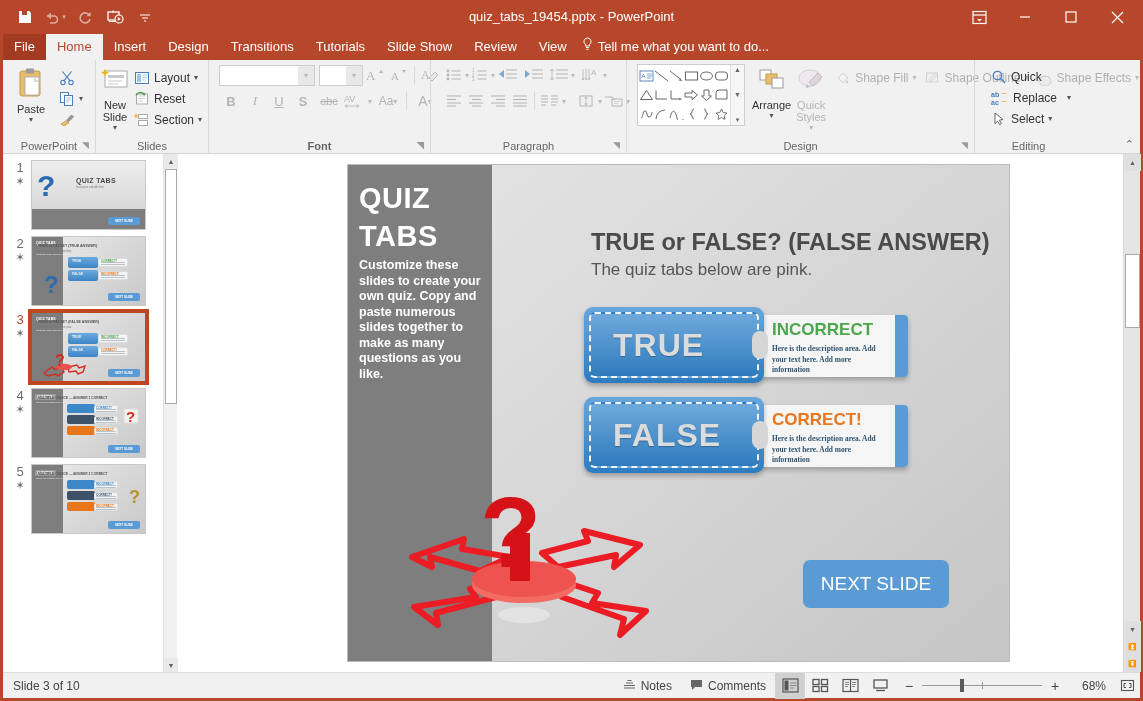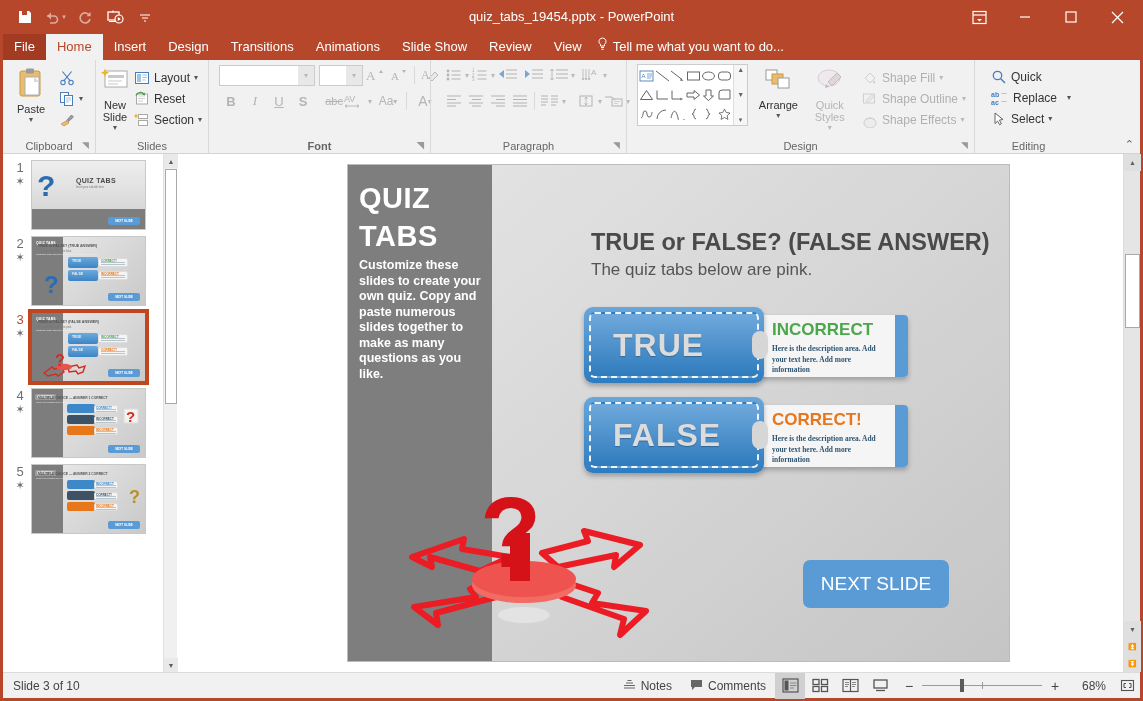--- a/index.html
+++ b/index.html
@@ -259,21 +259,21 @@
       </div>
     </div>
   </div>
 
   <div class="tabstrip">
     <div class="tab file">File</div>
     <div class="tab active">Home</div>
     <div class="tab">Insert</div>
     <div class="tab">Design</div>
     <div class="tab">Transitions</div>
-    <div class="tab">Animations</div>
+    <div class="tab">Tutorials</div>
     <div class="tab">Slide Show</div>
     <div class="tab">Review</div>
     <div class="tab">View</div>
     <div class="tellme">
       <span class="bulb">
         <svg width="11" height="14" viewBox="0 0 11 14">
             <path d="M5.5 1a3.5 3.5 0 0 0-2 6.4V9h4V7.4A3.5 3.5 0 0 0 5.5 1z" fill="none" stroke="#fff" stroke-width="1"></path>
             <path d="M4 10.5h3M4.4 12.3h2.2" stroke="#fff" stroke-width="1"></path>
           </svg>
       </span>
@@ -321,21 +321,21 @@
             <span class="icobox">
               <svg width="16" height="16" viewBox="0 0 16 16">
                   <path d="M2 12l5-3 3 2-5 3z" fill="#e8bd6d" stroke="#c79a45" stroke-width=".8"></path>
                   <path d="M7.5 8.5l5-5.5 2 2-5.5 5" fill="#9b9b9b" stroke="#7d7d7d" stroke-width=".8"></path>
                 </svg>
             </span>
           </div>
         </div>
       </div>
       <div class="glabel" style="width:100%;">
-        <span>Clipboard</span>
+        <span>PowerPoint</span>
         <span class="dlg">◥</span>
       </div>
     </div>
 
     <div class="group" style="width:113px;">
       <div class="gbody">
         <div class="bigbtn">
           <span>
             <svg width="30" height="28" viewBox="0 0 30 28">
               <rect x="5" y="4" width="22" height="16" fill="#fff" stroke="#a9a9a9"></rect>
@@ -427,21 +427,21 @@
             </div>
           <div class="fbtn" style="font-style:italic;font-family:'Liberation Serif',serif;">
               <span>I</span>
             </div>
           <div class="fbtn" style="text-decoration:underline;">
               <span>U</span>
             </div>
           <div class="fbtn" style="font-weight:bold;">
               <span>S</span>
             </div>
-          <div class="fbtn" style="width:28px;text-decoration:line-through;font-size:11px;justify-content:flex-end;">
+          <div class="fbtn" style="width:28px;text-decoration:line-through;font-size:11px;">
               <span>abc</span>
             </div>
           <div class="fbtn" style="width:30px;">
             <svg width="24" height="16" viewBox="0 0 24 16">
                 <text x="0" y="9" font-size="9" fill="#b4b4b4">AV</text>
                 <path d="M1 13h14M1 13l2-1.5M1 13l2 1.5M15 13l-2-1.5M15 13l-2 1.5" stroke="#b4b4b4" stroke-width=".9" fill="none"></path>
               </svg>
             <span class="caret dis">▾</span>
           </div>
           <div class="fbtn" style="width:30px;">
@@ -683,21 +683,21 @@
             <svg width="32" height="28" viewBox="0 0 32 28">
               <ellipse cx="15" cy="11" rx="11" ry="8" fill="#efe9ee" stroke="#d8cdd6"></ellipse>
               <path d="M14 15l9-9 4 4-9 9z" fill="#ddd6db" stroke="#c4b9c1"></path>
               <path d="M12 17l3 3-4 1z" fill="#c4b9c1"></path>
             </svg>
           </span>
           <span class="lbl">Quick Styles</span>
           <span class="caret dis">▾</span>
         </div>
 
-        <div style="display:flex;flex-direction:column;padding-top:3px;margin-left:4px;">
+        <div style="display:flex;flex-direction:row;padding-top:3px;margin-left:4px;">
           <div class="smbtn dis">
             <span class="icobox">
               <svg width="16" height="16" viewBox="0 0 16 16">
                   <path d="M3 8l5-5 5 5-5 5z" fill="none" stroke="#cfcfcf" stroke-width="1"></path>
                   <path d="M12 10c1.5 2 1.5 3.5 0 3.5S10.5 12 12 10z" fill="#cfcfcf"></path>
                 </svg>
             </span>
             <span>Shape Fill</span>
             <span class="caret dis">▾</span>
           </div>

